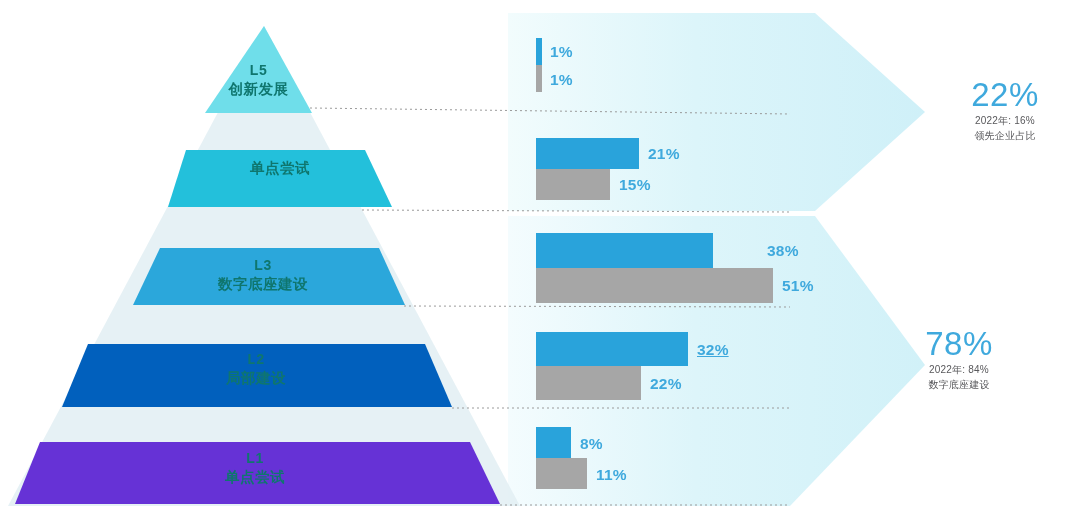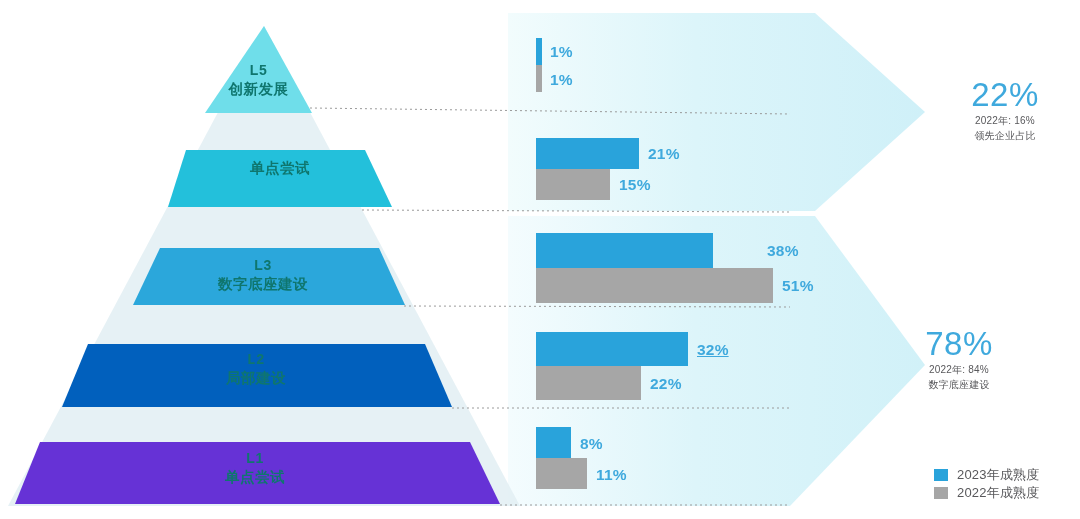--- a/index.html
+++ b/index.html
@@ -204,24 +204,14 @@
     <div class="annot-sub">2022年: 16%</div>
     <div class="annot-desc">领先企业占比</div>
   </div>
 
   <div class="annot" style="left:884px; top:327px; width:150px;">
     <div class="annot-big">78%</div>
     <div class="annot-sub">2022年: 84%</div>
     <div class="annot-desc">数字底座建设</div>
   </div>
 
-  <div id="legend">
-    <div class="legend-row">
-      <span class="legend-swatch" style="background:#29A3DB;"></span>
-      <span class="legend-text">2023年成熟度</span>
-    </div>
-    <div class="legend-row">
-      <span class="legend-swatch" style="background:#A6A6A6;"></span>
-      <span class="legend-text">2022年成熟度</span>
-    </div>
-  </div>
 
 </div>
 
 </body></html>

